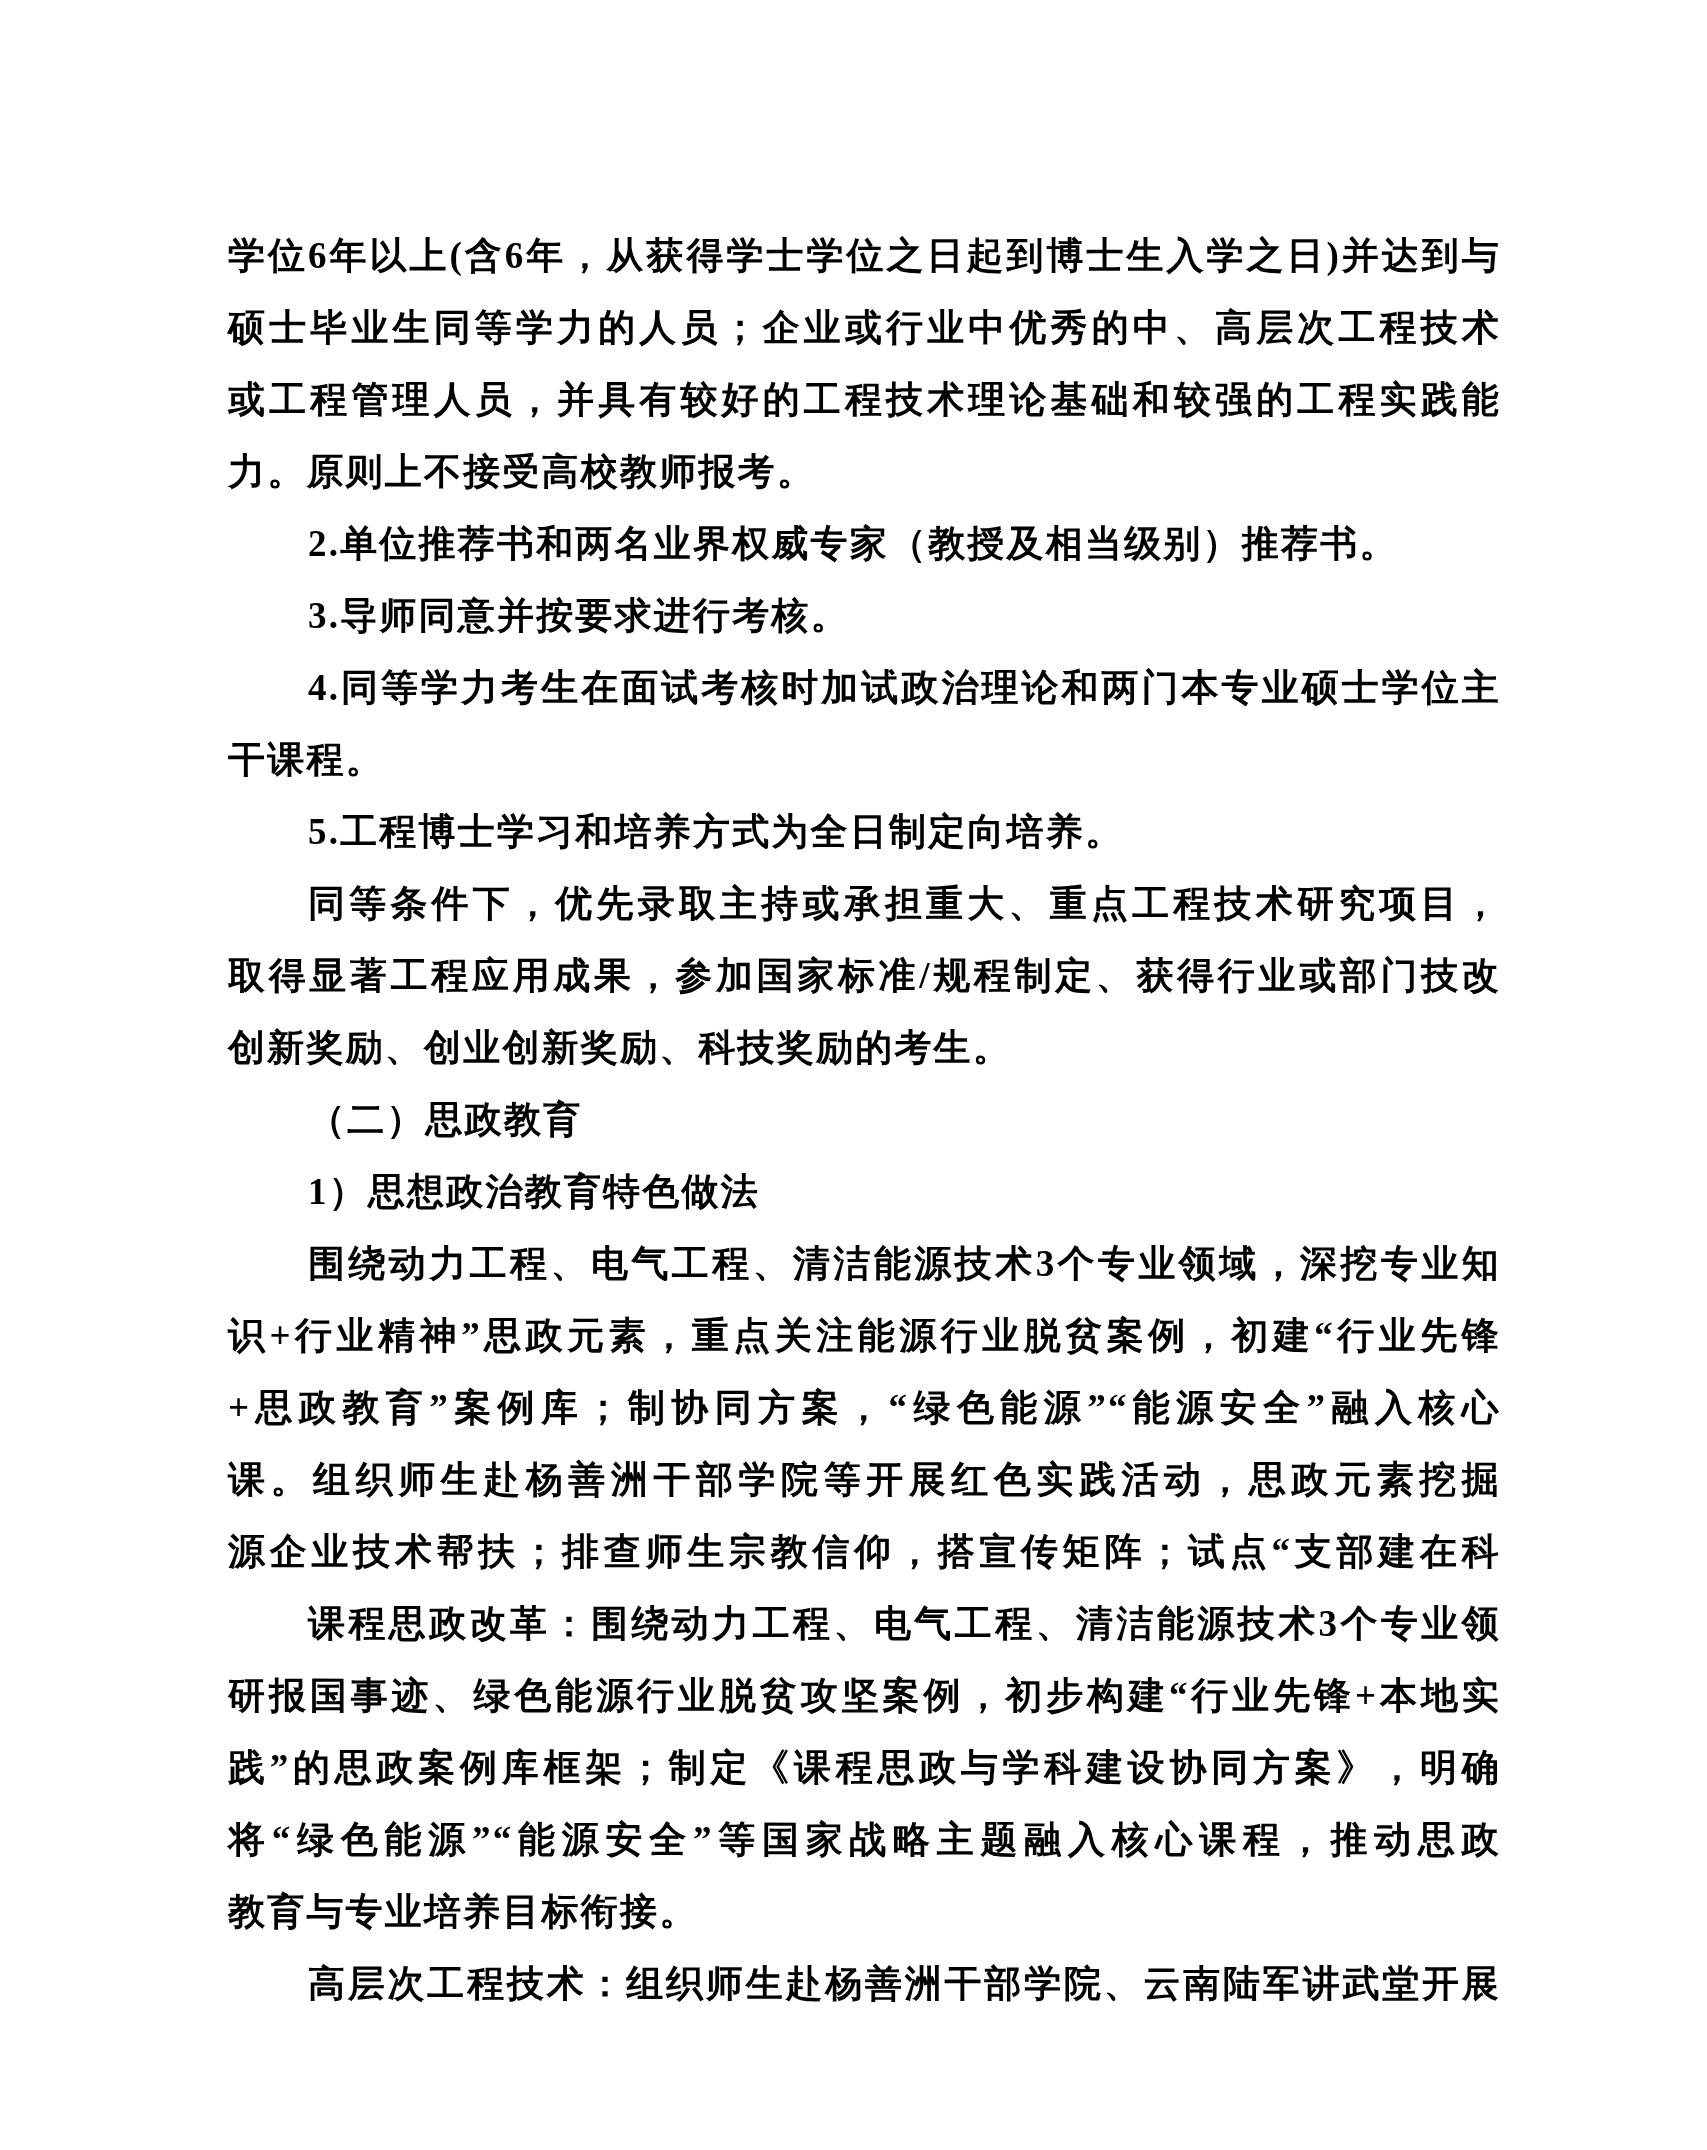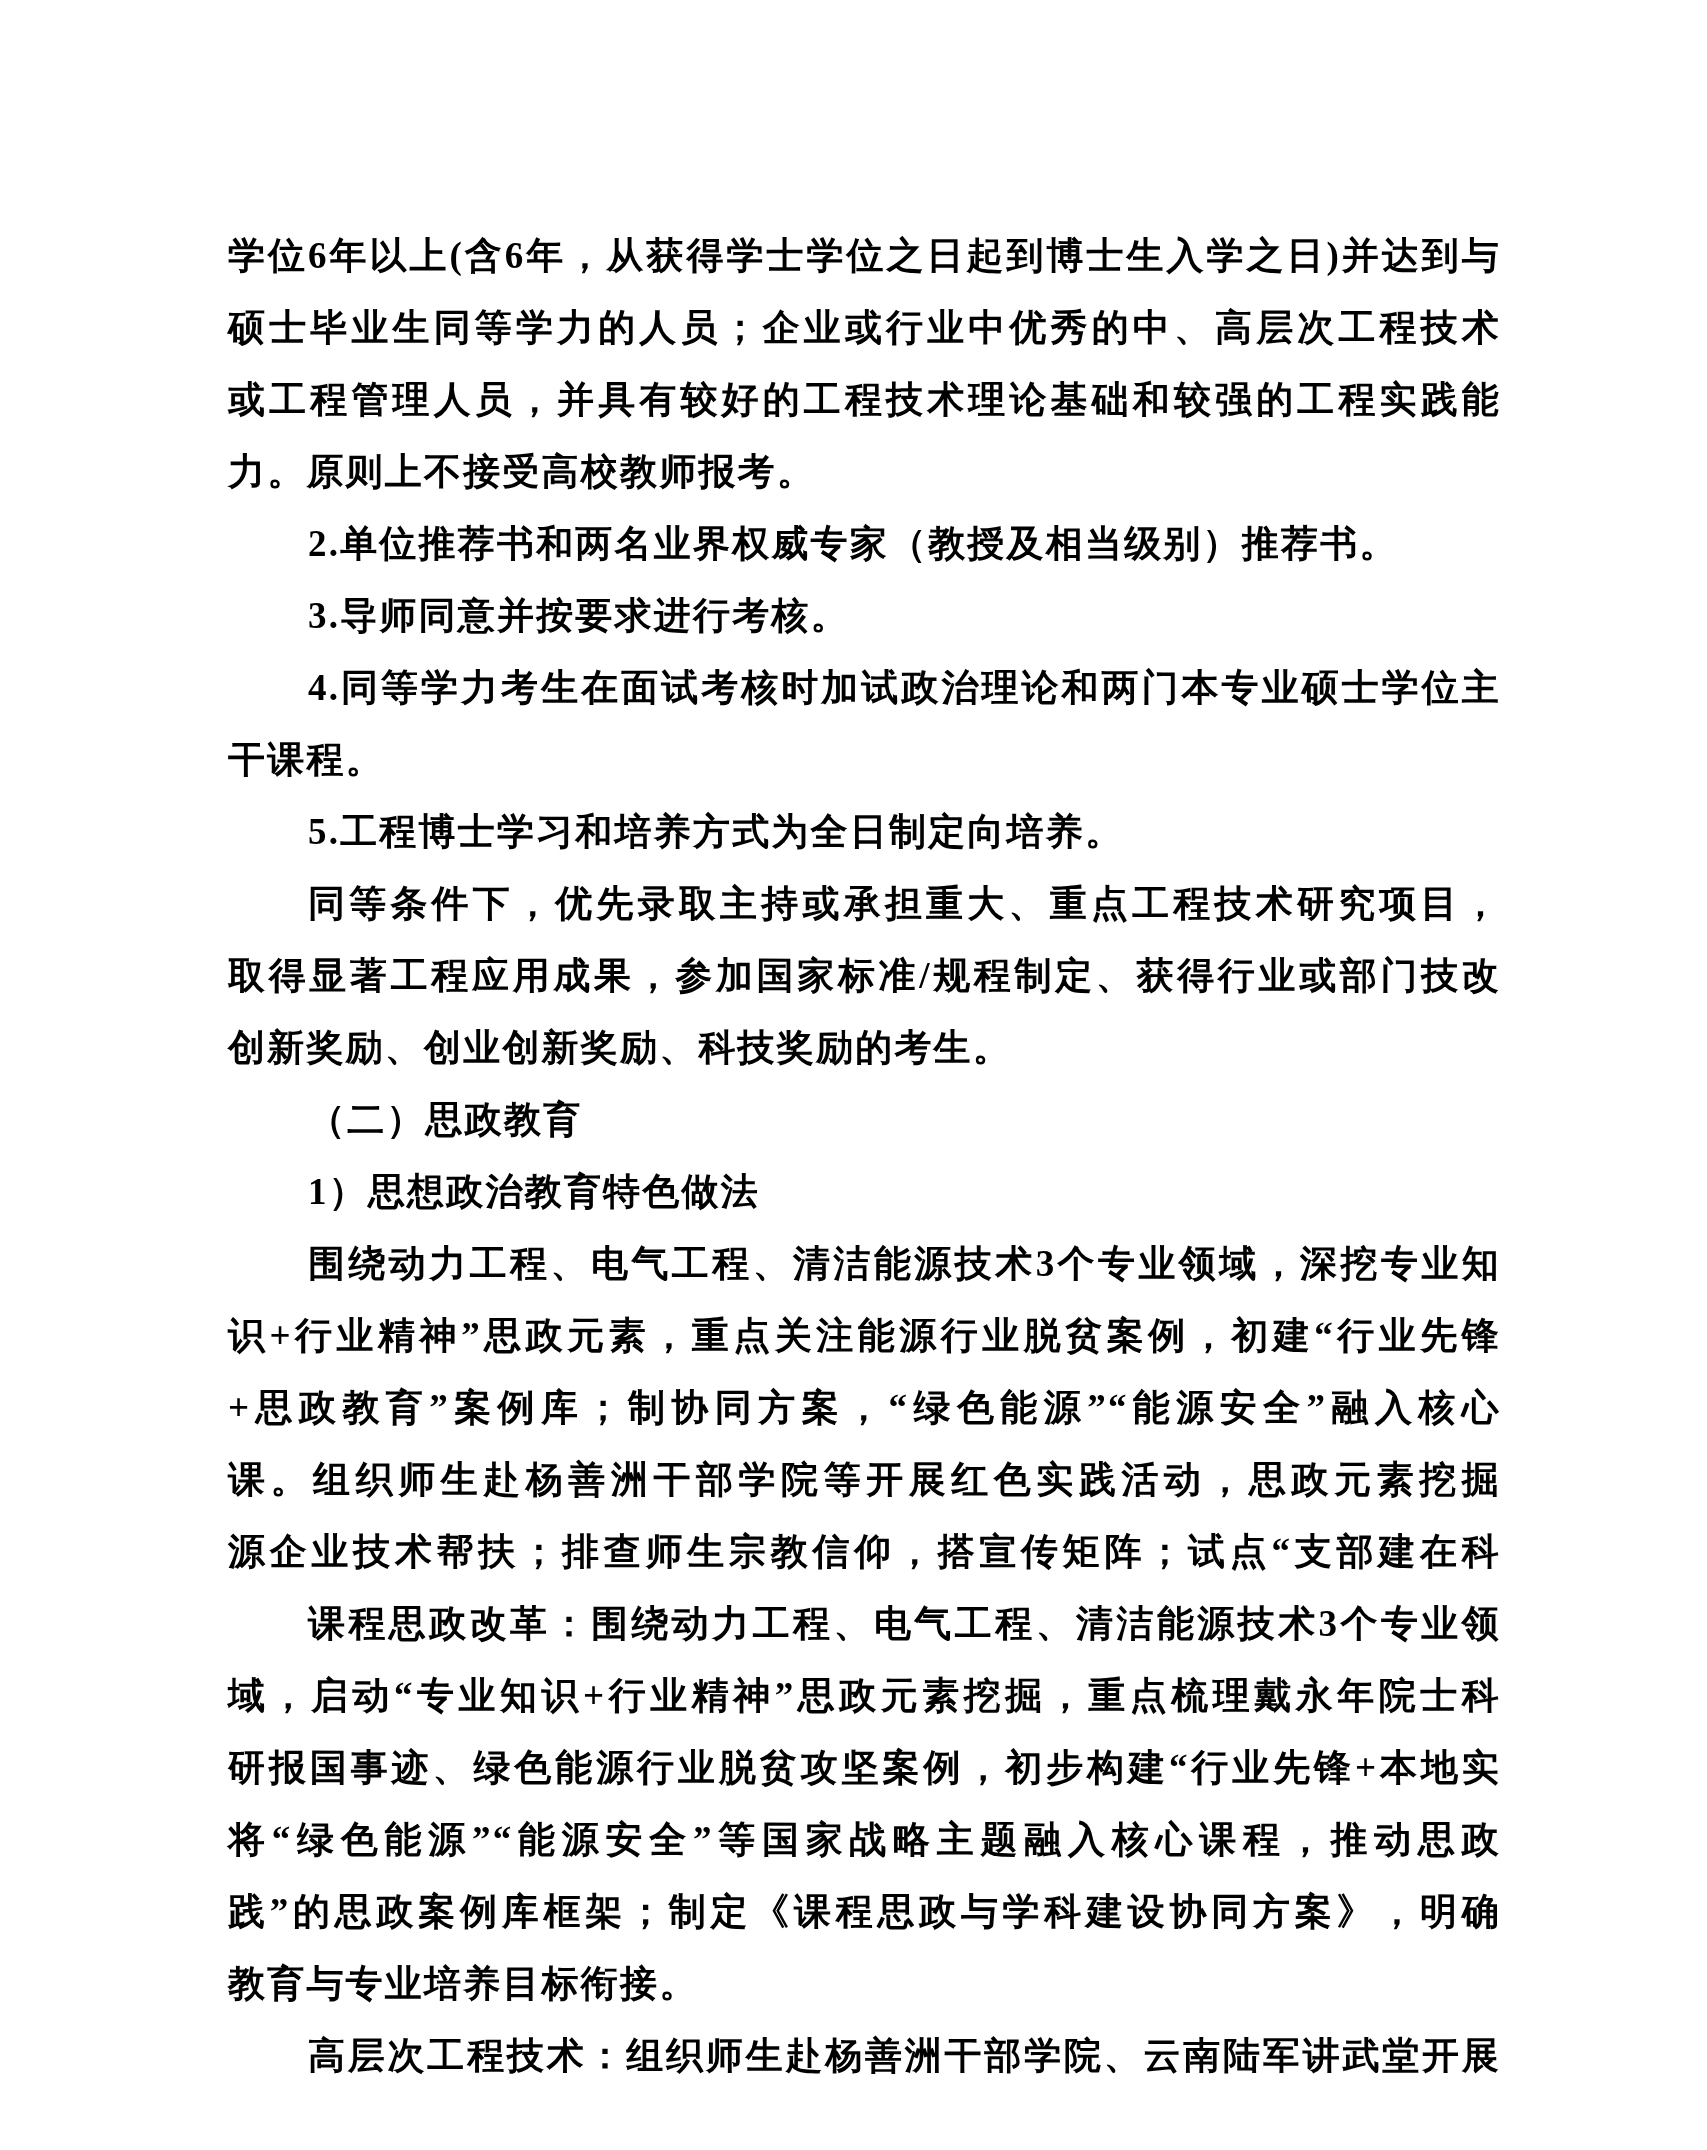--- a/index.html
+++ b/index.html
@@ -60,22 +60,21 @@
       <div class="line fill"><span class="seg">取得显著工程应用成果，参加国家标准/规程制定、获得行业或部门技改</span></div>
       <div class="line"><span class="seg">创新奖励、创业创新奖励、科技奖励的考生。</span></div>
       <div class="line ind"><span class="seg b">（二）思政教育</span></div>
       <div class="line ind"><span class="seg b">1）思想政治教育特色做法</span></div>
       <div class="line ind fill"><span class="seg">围绕动力工程、电气工程、清洁能源技术3个专业领域，深挖专业知</span></div>
       <div class="line fill"><span class="seg">识+行业精神”思政元素，重点关注能源行业脱贫案例，初建“行业先锋</span></div>
       <div class="line fill"><span class="seg">+思政教育”案例库；制协同方案，“绿色能源”“能源安全”融入核心</span></div>
       <div class="line fill"><span class="seg">课。组织师生赴杨善洲干部学院等开展红色实践活动，思政元素挖掘</span></div>
       <div class="line fill"><span class="seg">源企业技术帮扶；排查师生宗教信仰，搭宣传矩阵；试点“支部建在科</span></div>
       <div class="line ind fill"><span class="seg b">课程思政改革：</span><span class="seg">围绕动力工程、电气工程、清洁能源技术3个专业领</span></div>
-      <div class="line fill"><span class="seg">域，启动“专业知识+行业精神”思政元素挖掘，重点梳理戴永年院士科</span></div>
       <div class="line fill"><span class="seg">研报国事迹、绿色能源行业脱贫攻坚案例，初步构建“行业先锋+本地实</span></div>
+      <div class="line fill"><span class="seg">践”的思政案例库框架；制定《课程思政与学科建设协同方案》，明确</span></div>
       <div class="line fill"><span class="seg">将“绿色能源”“能源安全”等国家战略主题融入核心课程，推动思政</span></div>
-      <div class="line fill"><span class="seg">践”的思政案例库框架；制定《课程思政与学科建设协同方案》，明确</span></div>
       <div class="line"><span class="seg">教育与专业培养目标衔接。</span></div>
       <div class="line ind fill"><span class="seg b">高层次工程技术：</span><span class="seg">组织师生赴杨善洲干部学院、云南陆军讲武堂开展</span></div>
     </main>
 
 </div>
 
 
 </body></html>

